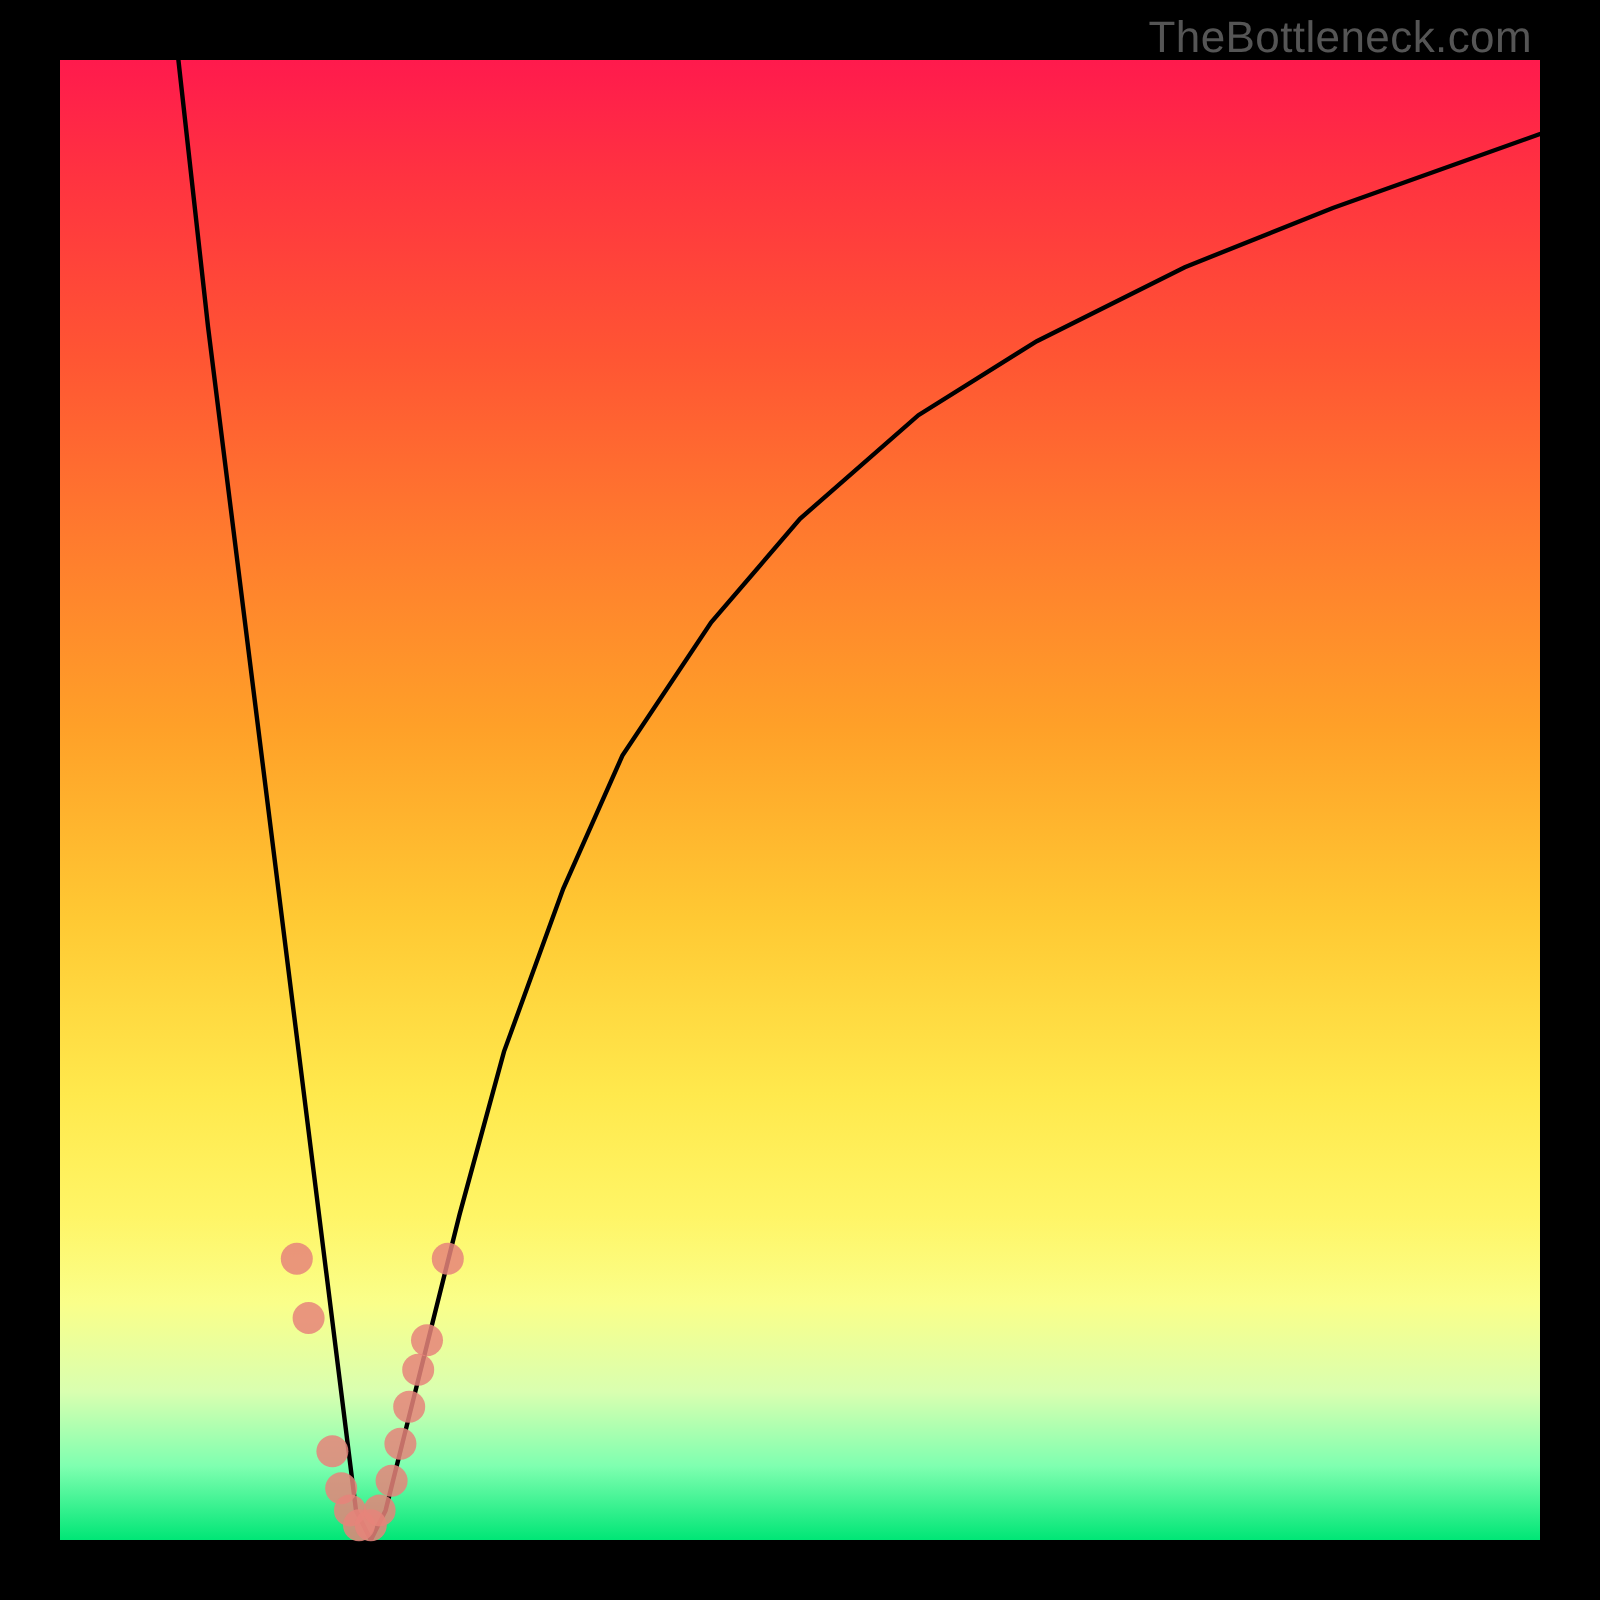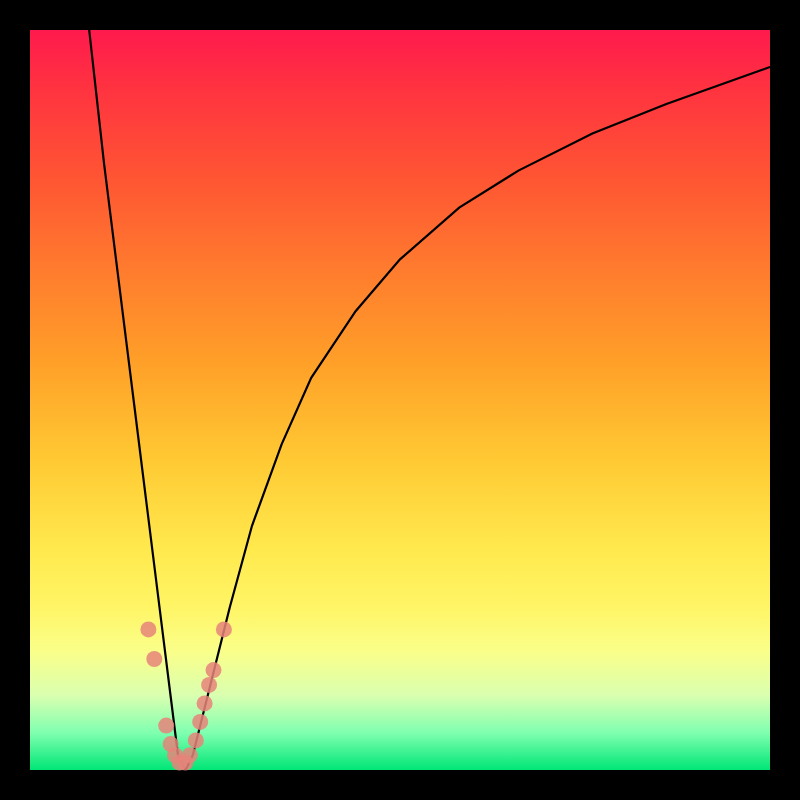--- a/index.html
+++ b/index.html
@@ -75,14 +75,15 @@
           <circle cx="165.8" cy="710.4" r="8" fill="#e6847a" fill-opacity="0.85"></circle>
           <circle cx="170.2" cy="691.9" r="8" fill="#e6847a" fill-opacity="0.85"></circle>
           <circle cx="174.6" cy="673.4" r="8" fill="#e6847a" fill-opacity="0.85"></circle>
           <circle cx="179.1" cy="654.9" r="8" fill="#e6847a" fill-opacity="0.85"></circle>
           <circle cx="183.5" cy="640.1" r="8" fill="#e6847a" fill-opacity="0.85"></circle>
           <circle cx="193.9" cy="599.4" r="8" fill="#e6847a" fill-opacity="0.85"></circle>
         </g>
     </svg>
   </div>
 
+  <div class="attribution">TheBottleneck.com</div>
 
 </div>
 
 </body></html>

